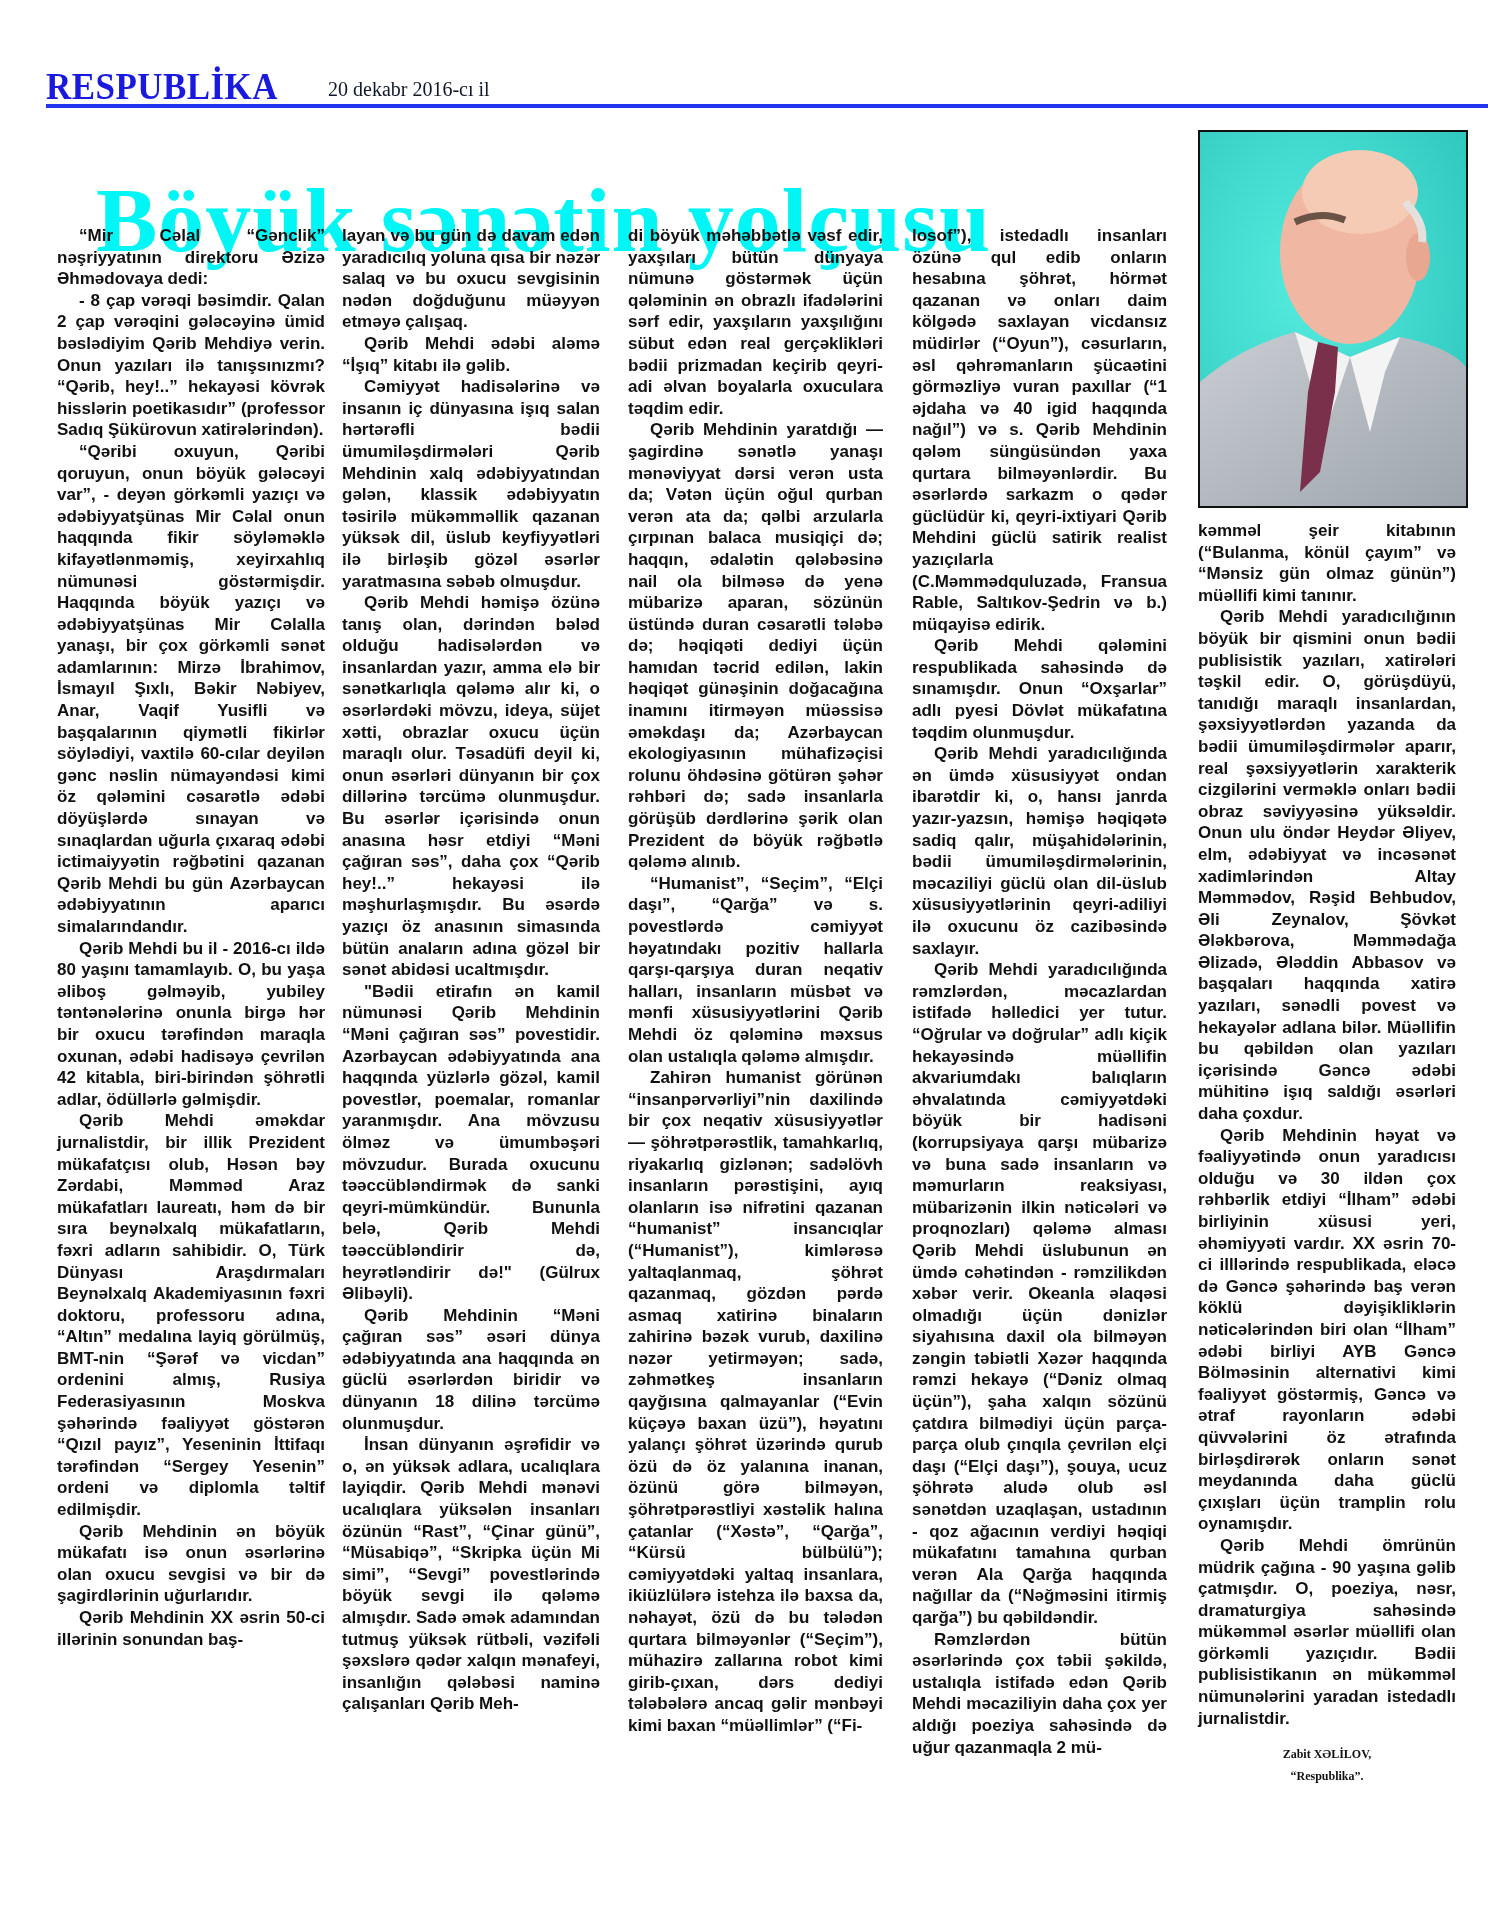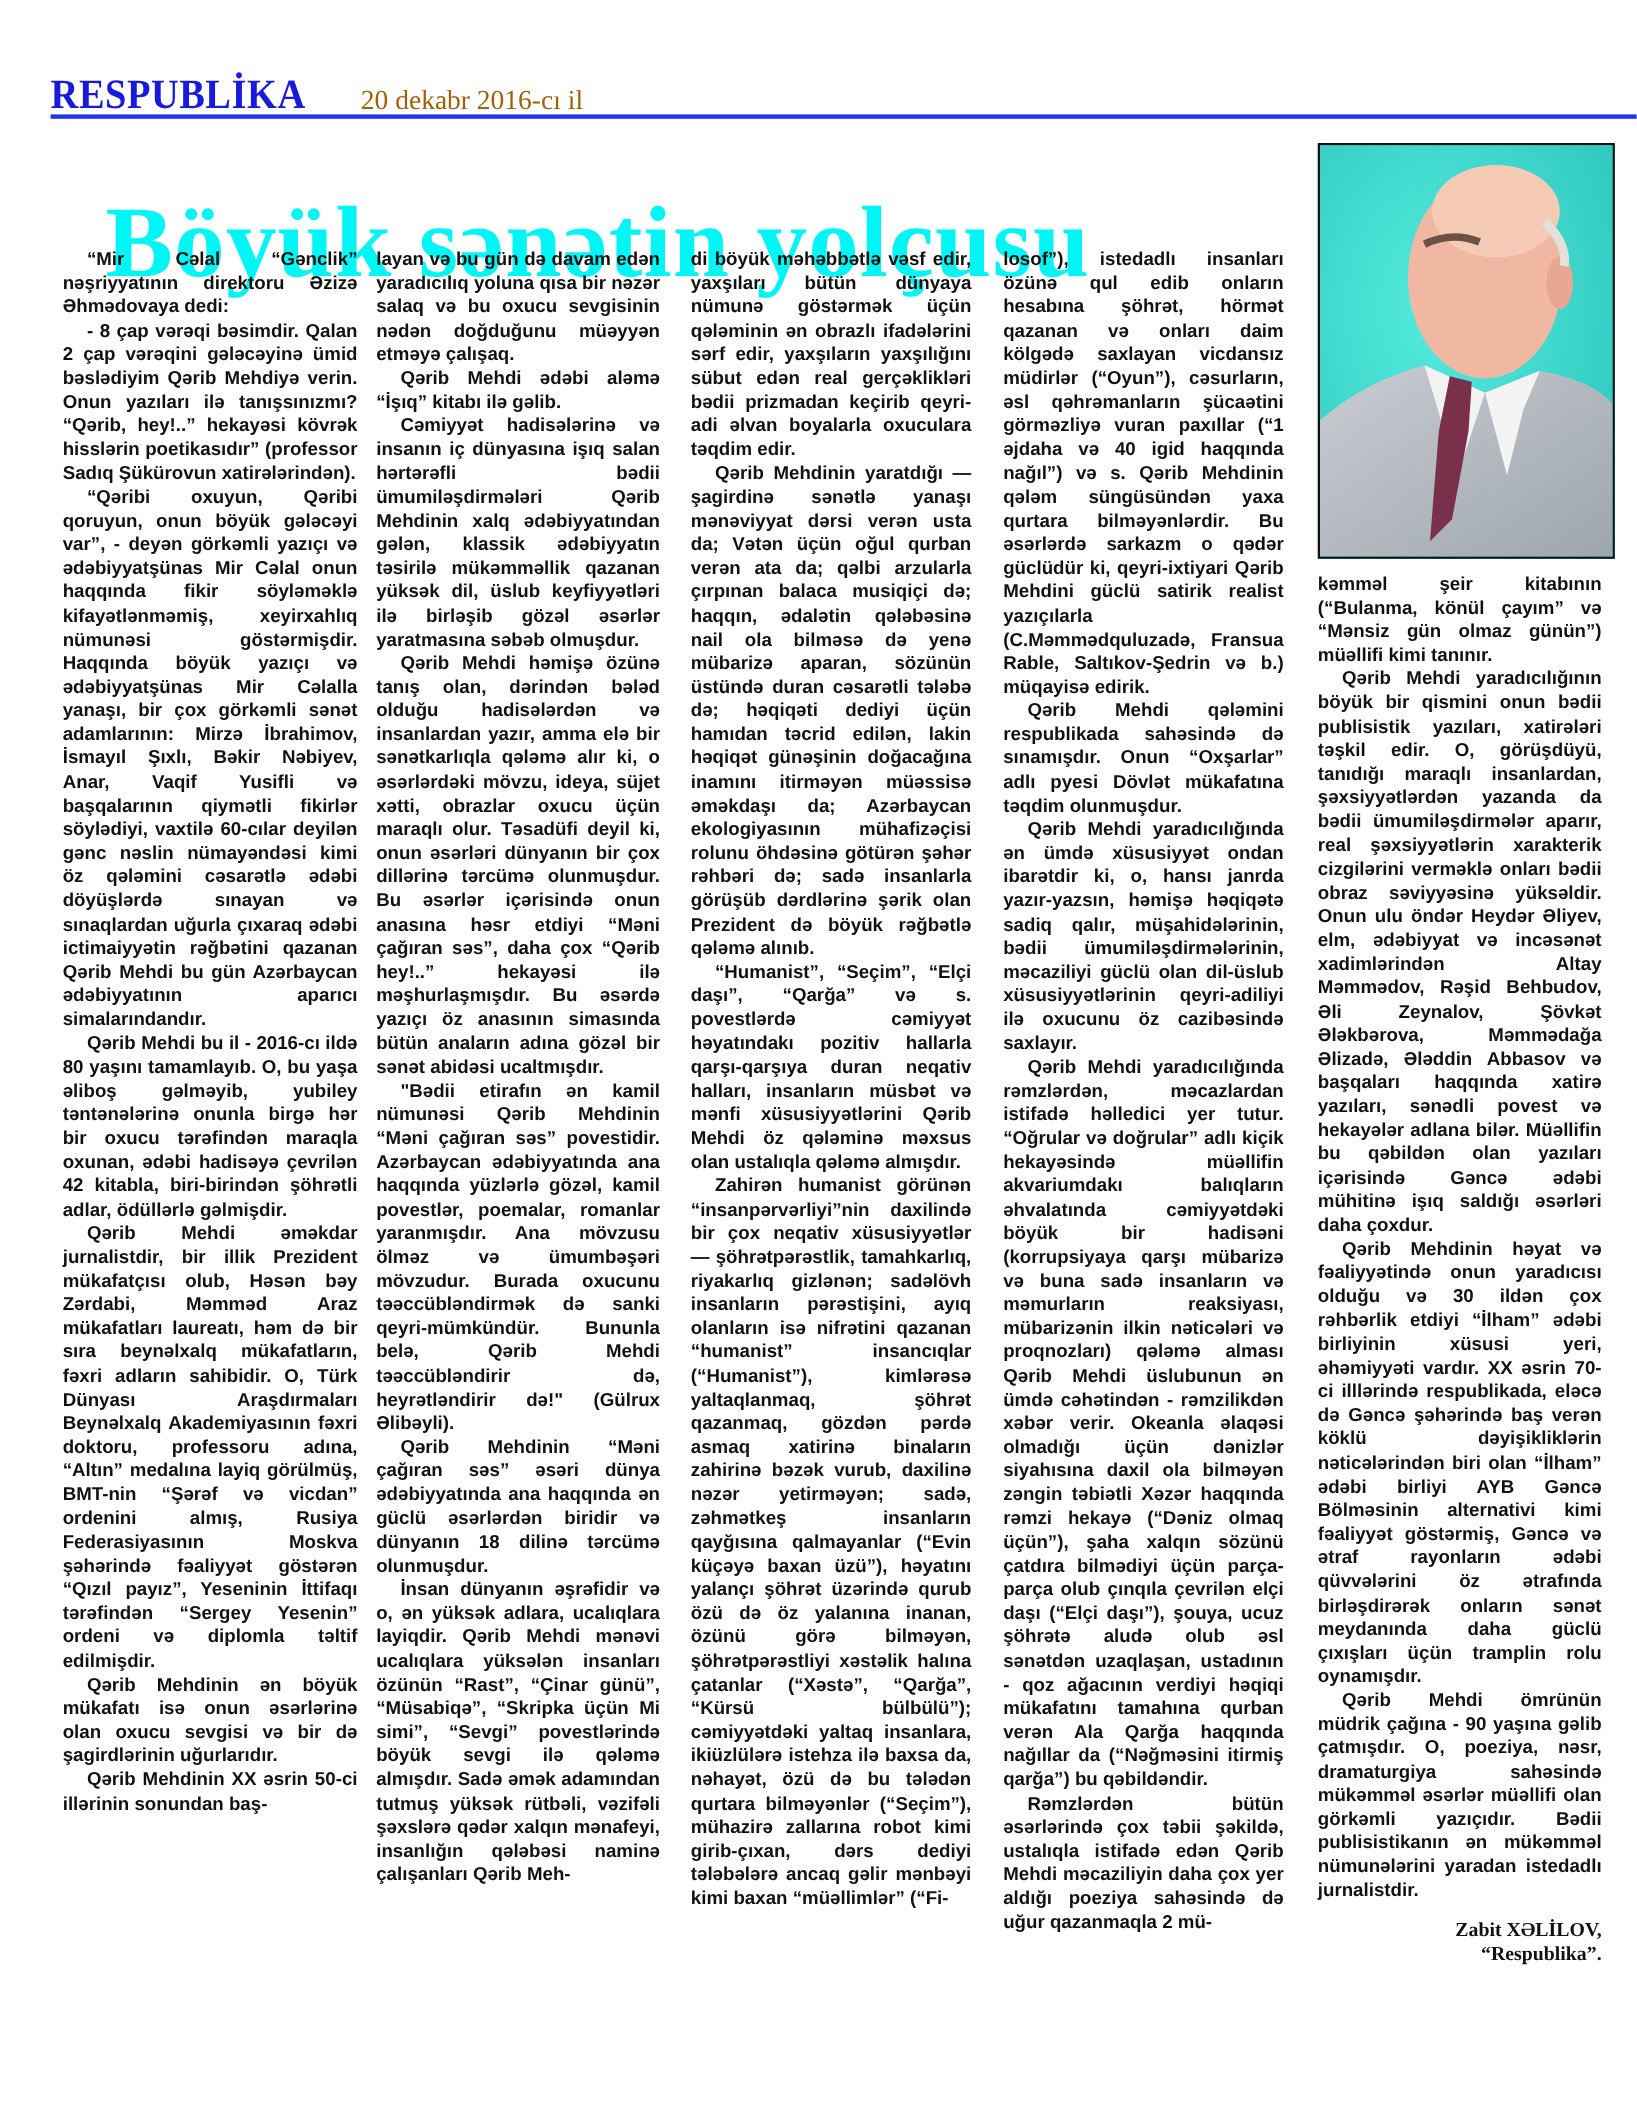--- a/index.html
+++ b/index.html
@@ -1,33 +1,33 @@
 <!DOCTYPE html>
 <html><head>
 <meta charset="utf-8">
 <style>
   html, body { margin: 0; padding: 0; background: #ffffff; }
   body { width: 1488px; height: 1924px; position: relative; overflow: hidden; font-family: "Liberation Sans", sans-serif; color: #111; }
   .masthead { position: absolute; left: 46px; top: 58px; width: 1442px; height: 48px; }
   .brand { position: absolute; left: 0; top: 6px; font-family: "Liberation Serif", serif; font-weight: bold; font-size: 38px; color: #1a1adf; letter-spacing: 0.5px; transform: scaleX(0.92); transform-origin: left; }
-  .date { position: absolute; left: 282px; top: 20px; font-family: "Liberation Serif", serif; font-size: 25px; color: #a16207; }
+  .date { position: absolute; left: 282px; top: 20px; font-family: "Liberation Serif", serif; font-size: 20px; color: #0f172a; }
   .rule { position: absolute; left: 46px; top: 104px; width: 1442px; height: 4px; background: #2233ee; }
   .headline { position: absolute; left: 96px; top: 112px; font-family: Liberation Serif, serif; font-weight: bold; font-size: 92px; line-height: 1; color: #00f5f5; white-space: nowrap; letter-spacing: 1px; }
   .photo { position: absolute; left: 1198px; top: 130px; width: 266px; height: 374px; border: 2px solid #111; overflow: hidden; background: #3fd8cf; }
   .photo svg { width: 100%; height: 100%; display: block; }
   .col { position: absolute; font-size: 17px; line-height: 21.6px; text-align: justify; hyphens: manual; }
   .col p { margin: 0; text-indent: 22px; font-weight: bold; }
   .col p.cont { text-indent: 0; }
   .col p.bold { font-weight: bold; }
   #c1 { left: 57px; top: 225px; width: 268px; }
   #c2 { left: 342px; top: 225px; width: 258px; }
   #c3 { left: 628px; top: 225px; width: 255px; }
   #c4 { left: 912px; top: 225px; width: 255px; }
   #c5 { left: 1198px; top: 520px; width: 258px; }
-  .byline { text-align: right; font-family: "Liberation Serif", serif; font-weight: bold; font-size: 18px; line-height: 22px; margin-top: 14px; }
+  .byline { text-align: center; font-family: "Liberation Serif", serif; font-weight: bold; font-size: 12px; line-height: 22px; margin-top: 14px; }
 </style>
 </head>
 <body>
 
 <div class="masthead">
   <span class="brand">RESPUBLİKA</span>
   <span class="date">20 dekabr 2016-cı il</span>
 </div>
 <div class="rule"></div>
 

